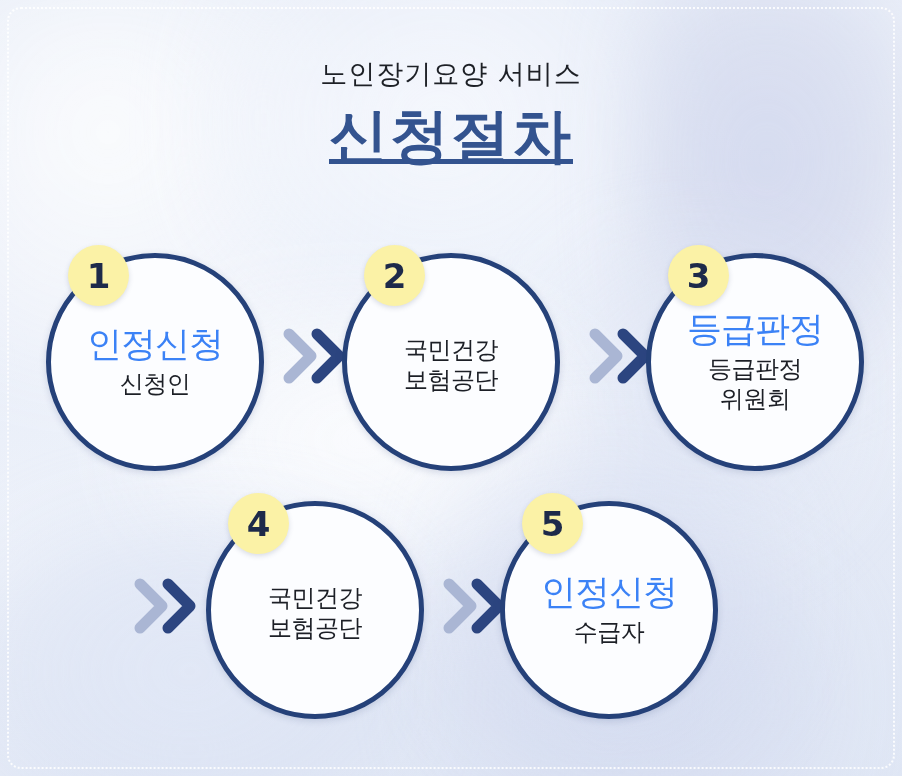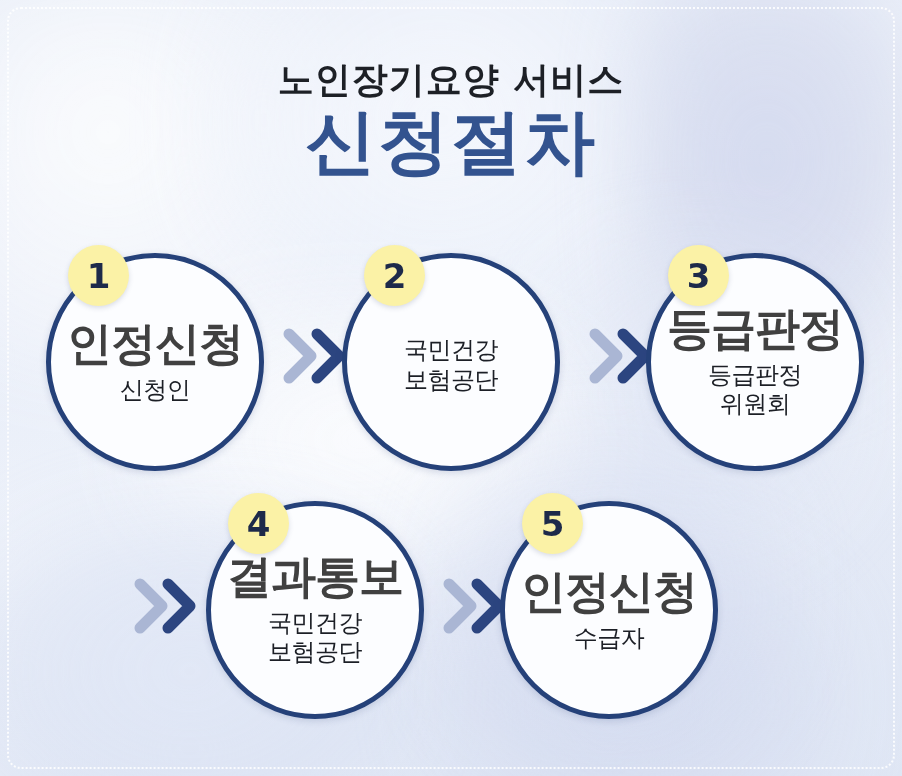--- a/index.html
+++ b/index.html
@@ -59,35 +59,36 @@
     border-radius: 14px;
     pointer-events: none;
   }
 
   
   .subtitle {
     position: absolute;
     left: 0; right: 0;
     top: 56px;
     text-align: center;
-    font-size: 36px;
+    font-size: 27px;
     letter-spacing: 1px;
     color: #1d2026;
-    font-weight: 700;
+    font-weight: 400;
   }
   .title {
     position: absolute;
     left: 0; right: 0;
     top: 105px;
     text-align: center;
-    font-size: 71px;
+    font-size: 59px;
     font-weight: 700;
     letter-spacing: 2px;
     color: #33538f;
     line-height: 1.05;
+    text-decoration: underline;
   }
 
   
   .step {
     position: absolute;
     width: 218px;
     height: 218px;
   }
   .step-circle {
     position: absolute;
@@ -96,23 +97,23 @@
     background: #fcfdff;
     border: 5px solid #254179;
     box-shadow: 0 2px 7px rgba(40,60,110,.17);
     box-sizing: border-box;
     display: flex;
     flex-direction: column;
     align-items: center;
     justify-content: center;
   }
   .step-title {
-    font-size: 45px;
-    font-weight: 700;
-    color: #404040;
+    font-size: 35px;
+    font-weight: 400;
+    color: #3b82f6;
     letter-spacing: -1px;
     line-height: 1.1;
     white-space: nowrap;
   }
   .step-sub {
     margin-top: 7px;
     font-size: 24px;
     font-weight: 400;
     color: #1c1f26;
     line-height: 1.22;
@@ -210,21 +211,20 @@
   <div class="chev" style="left:128px; top:568px;">
     <svg viewBox="0 0 76 76">
       <polyline points="12,16 34,38 12,60" fill="none" stroke="#aab6d4" stroke-width="11" stroke-linecap="round" stroke-linejoin="round"></polyline>
       <polyline points="40,16 62,38 40,60" fill="none" stroke="#2c4580" stroke-width="11" stroke-linecap="round" stroke-linejoin="round"></polyline>
     </svg>
   </div>
 
   <div class="step" style="left:206px; top:501px;">
     <div class="badge">4</div>
     <div class="step-circle">
-      <div class="step-title">결과통보</div>
       <div class="step-sub">국민건강
 보험공단</div>
     </div>
   </div>
 
   <div class="chev" style="left:437px; top:568px;">
     <svg viewBox="0 0 76 76">
       <polyline points="12,16 34,38 12,60" fill="none" stroke="#aab6d4" stroke-width="11" stroke-linecap="round" stroke-linejoin="round"></polyline>
       <polyline points="40,16 62,38 40,60" fill="none" stroke="#2c4580" stroke-width="11" stroke-linecap="round" stroke-linejoin="round"></polyline>
     </svg>

